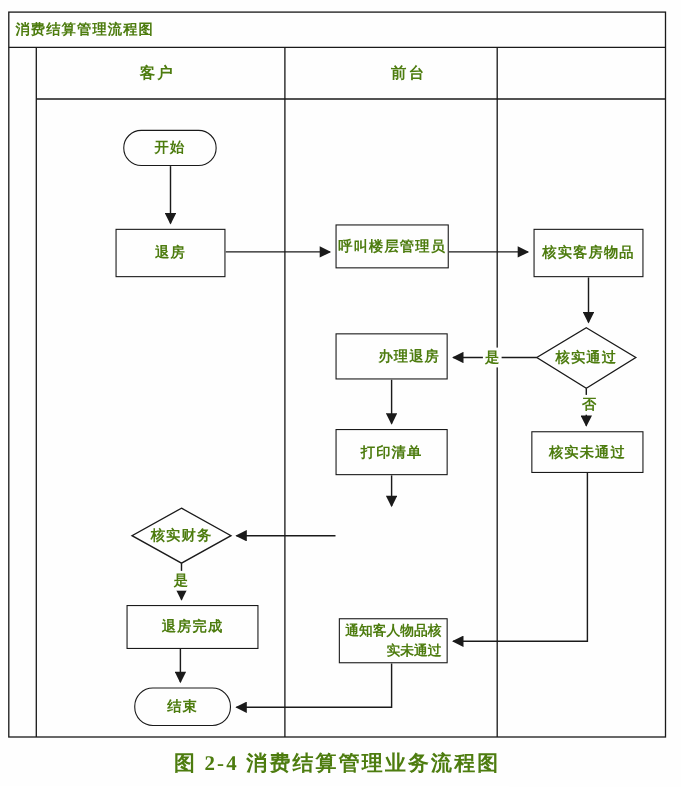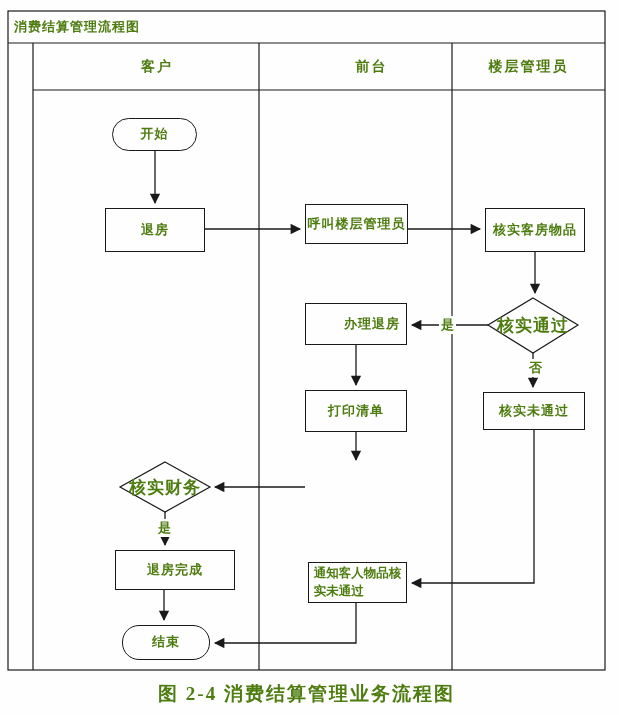--- a/index.html
+++ b/index.html
@@ -20,29 +20,29 @@
   }
   .lane-header {
     position: absolute; top: 43px; height: 47px; z-index: 2;
     display: flex; align-items: center; justify-content: center;
     font-size: 14px; font-weight: 700; letter-spacing: 2px;
   }
   .node {
     position: absolute; z-index: 3;
     background: #fefefe; border: 1px solid #1a1a1a;
     display: flex; align-items: center; justify-content: center;
-    text-align: left; font-size: 13px; font-weight: 700;
+    text-align: right; font-size: 13px; font-weight: 700;
     letter-spacing: 1px; line-height: 1.4;
   }
   .node.terminator { border-radius: 17px; }
   .node.multiline { font-size: 12.5px; letter-spacing: 0; padding: 2px 2px; }
   .diamond-label {
     position: absolute; z-index: 3; background: transparent; border: none;
     display: flex; align-items: center; justify-content: center;
-    font-size: 17px; font-weight: 700; letter-spacing: 1px;
+    font-size: 13px; font-weight: 700; letter-spacing: 1px;
   }
   .edge-label {
     position: absolute; z-index: 4;
     background: #fefefe; padding: 0 2px;
     font-size: 13px; font-weight: 700;
   }
   .caption {
     position: absolute; left: 8px; top: 681px; width: 597px; z-index: 2;
     text-align: center; font-size: 19px; font-weight: 700; letter-spacing: 2px;
   }
@@ -85,23 +85,22 @@
     </g>
 
     <g stroke="#1a1a1a" stroke-width="1.2" fill="#fefefe">
       <polygon points="533,298 578,325 533,353 488,325"></polygon>
       <polygon points="165,462 210,487 165,512 120,487"></polygon>
     </g>
   </svg>
 
   <div class="frame-title">消费结算管理流程图</div>
 
-  <div class="lane-header" style="left:44px;  width:226px;">客户</div>
+  <div class="lane-header" style="left:30px;  width:226px;">客户</div>
   <div class="lane-header" style="left:259px; width:225px;">前台</div>
-  <div class="lane-header" style="left:452px; width:153px;">楼层管理员</div>
 
   <div class="node terminator" style="left:112px; top:118px; width:85px;  height:33px;">开始</div>
   <div class="node" style="left:105px; top:208px; width:100px; height:44px;">退房</div>
   <div class="diamond-label" style="left:120px; top:477px; width:90px;  height:20px;">核实财务</div>
   <div class="node" style="left:115px; top:550px; width:120px;  height:40px;">退房完成</div>
   <div class="node terminator" style="left:122px; top:625px; width:88px;  height:35px;">结束</div>
 
   <div class="node" style="left:305px; top:204px; width:103px; height:40px;">呼叫楼层管理员</div>
   <div class="node" style="left:305px; top:303px; width:102px; height:42px;padding-left:32px;">办理退房</div>
   <div class="node" style="left:305px; top:390px; width:102px; height:42px;">打印清单</div>

